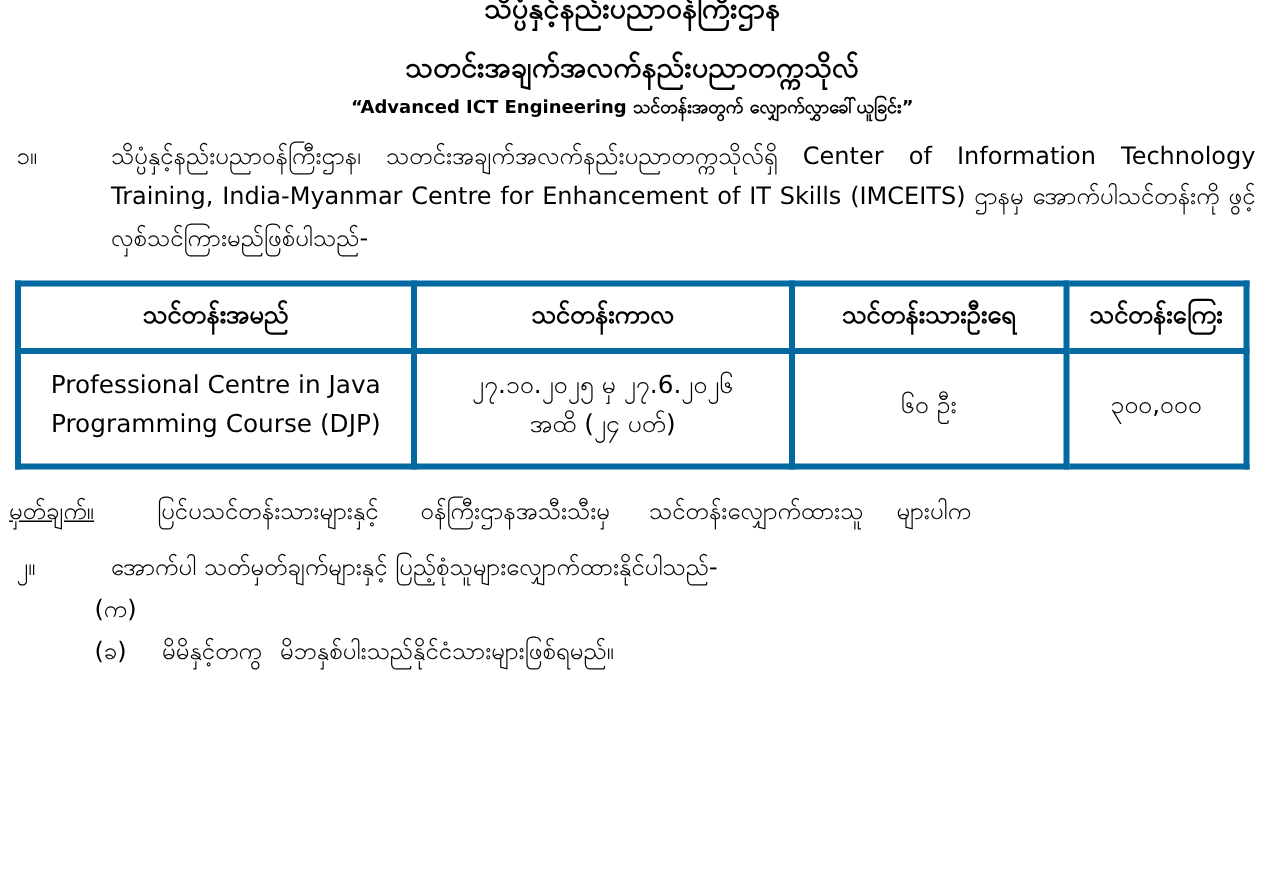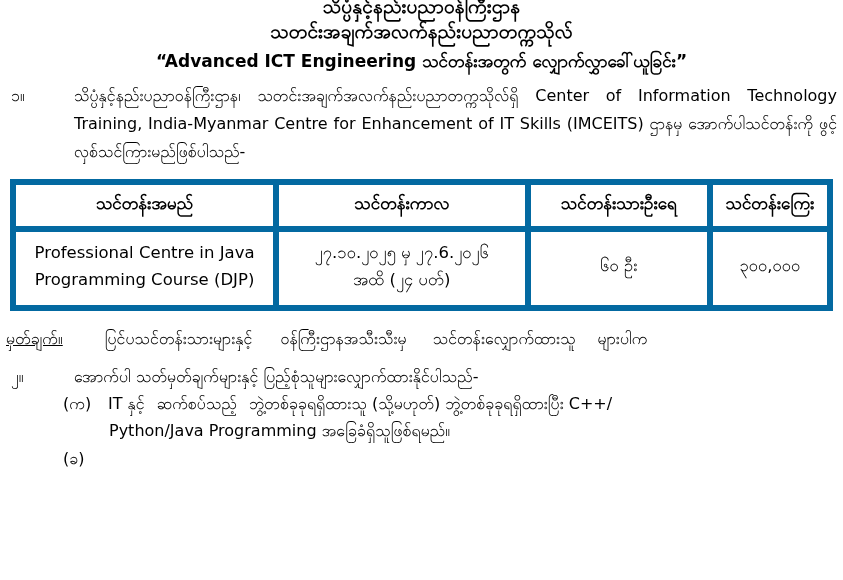--- a/index.html
+++ b/index.html
@@ -32,26 +32,26 @@
     font-weight: 700;
     letter-spacing: 0.2px;
   }
   .hdr-line.l1 {
     margin-top: -6px;
   }
   .hdr-line.l2 {
     margin-top: 4px;
   }
   .hdr-line.l3 {
-    margin-top: 0;
+    margin-top: 14px;
     font-weight: 700;
   }
   .hdr-quote {
     margin-top: 7px;
-    font-size: 17px;
+    font-size: 12px;
     font-weight: 700;
     text-align: center;
   }
 
   
   .para {
     display: flex;
     align-items: flex-start;
     margin-top: 10px;
     font-size: 16px;
@@ -76,21 +76,21 @@
     margin-top: 14px;
     padding: 0 4px;
   }
   table.course {
     width: 100%;
     border-collapse: collapse;
     table-layout: fixed;
   }
   table.course th,
   table.course td {
-    border: 6px solid #0369a1;
+    border: 4px solid #0369a1;
     text-align: center;
     vertical-align: middle;
   }
   table.course th {
     font-size: 17px;
     font-weight: 700;
     padding: 7px 2px 9px;
   }
   table.course td {
     font-size: 16.5px;
@@ -204,23 +204,22 @@
     <span class="note-row1"><span class="lbl">မှတ်ချက်။</span><span class="sp1"></span><span>ပြင်ပသင်တန်းသားများနှင့်</span><span class="sp2"></span><span>ဝန်ကြီးဌာနအသီးသီးမှ</span><span class="sp3"></span><span>သင်တန်းလျှောက်ထားသူ</span><span class="sp4"></span><span>များပါက</span></span>
   </div>
 
   <div class="para">
     <div class="num">၂။</div>
     <div class="body">အောက်ပါ သတ်မှတ်ချက်များနှင့် ပြည့်စုံသူများလျှောက်ထားနိုင်ပါသည်-</div>
   </div>
 
   <div class="sub">
     <div class="mark">(က)</div>
-    <div class="sbody">
-      <span>IT နှင့်</span><span class="wgap"></span><span>ဆက်စပ်သည့်</span><span class="wgap"></span><span>ဘွဲ့တစ်ခုခုရရှိထားသူ (သို့မဟုတ်) ဘွဲ့တစ်ခုခုရရှိထားပြီး C++/</span>
-      <span class="ln2">Python/Java Programming အခြေခံရှိသူဖြစ်ရမည်။</span>
-    </div>
   </div>
 
   <div class="sub">
     <div class="mark">(ခ)</div>
+    <div class="sbody">
+      <span>မိမိနှင့်တကွ</span><span class="wgap"></span><span>မိဘနှစ်ပါးသည်နိုင်ငံသားများဖြစ်ရမည်။</span>
+    </div>
   </div>
 
 </div>
 
 </body></html>

